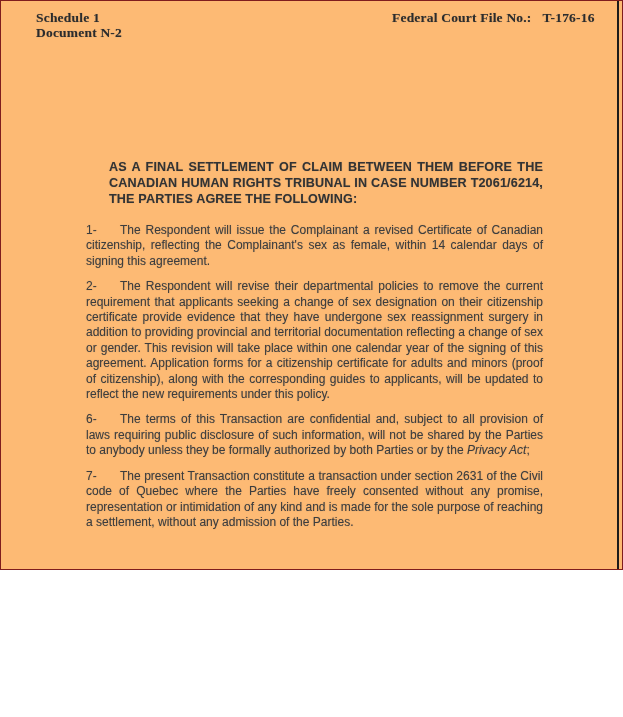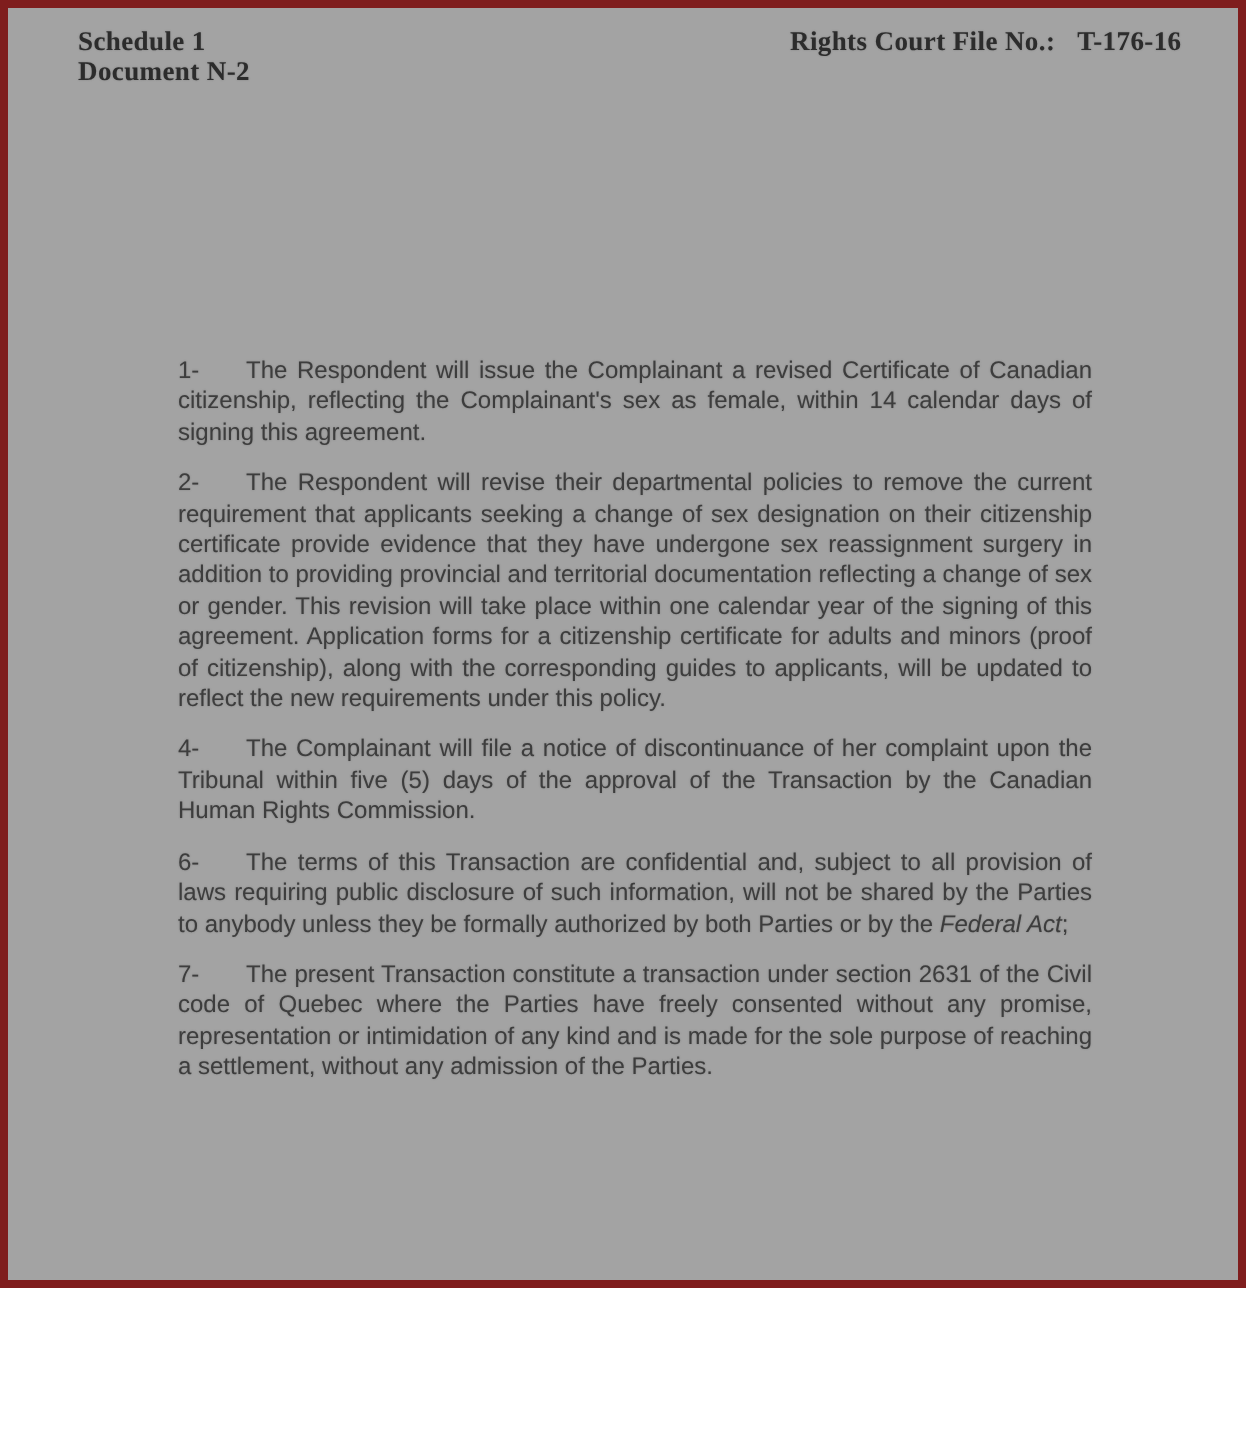--- a/index.html
+++ b/index.html
@@ -3,23 +3,23 @@
 <meta charset="utf-8">
 <style>
   html, body {
     margin: 0;
     padding: 0;
     background: #ffffff;
   }
   .page {
     position: relative;
     width: 623px;
-    height: 644px;
-    background: #a3a3a3;
-    border: 4px solid #7f1d1d;
+    height: 570px;
+    background: #fdba74;
+    border: 1px solid #7f1d1d;
     box-sizing: border-box;
     overflow: hidden;
     font-family: "Liberation Sans", sans-serif;
     color: #3b3b3b;
   }
   
   .page * {
     text-shadow: 0 0 1px rgba(90,90,90,0.45);
   }
   .header-left {
@@ -102,35 +102,35 @@
 <body>
 
 <div class="page">
 
   <div class="header-left">
     <div>Schedule 1</div>
     <div>Document N-2</div>
   </div>
 
   <div class="header-right">
-    <span>Rights Court File No.:</span><span class="file-no-value">T-176-16</span>
+    <span>Federal Court File No.:</span><span class="file-no-value">T-176-16</span>
   </div>
 
   <div class="body-col">
 
+    <p class="doc-title">AS A FINAL SETTLEMENT OF CLAIM BETWEEN THEM BEFORE THE CANADIAN HUMAN RIGHTS TRIBUNAL IN CASE NUMBER T2061/6214, THE PARTIES AGREE THE FOLLOWING:</p>
 
     <p class="para first"><span class="pnum">1-</span><span>The Respondent will issue the Complainant a revised Certificate of Canadian citizenship, reflecting the Complainant's sex as female, within 14 calendar days of signing this agreement.</span></p>
 
     <p class="para"><span class="pnum">2-</span><span>The Respondent will revise their departmental policies to remove the current requirement that applicants seeking a change of sex designation on their citizenship certificate provide evidence that they have undergone sex reassignment surgery in addition to providing provincial and territorial documentation reflecting a change of sex or gender. This revision will take place within one calendar year of the signing of this agreement. Application forms for a citizenship certificate for adults and minors (proof of citizenship), along with the corresponding guides to applicants, will be updated to reflect the new requirements under this policy.</span></p>
 
 
-    <p class="para"><span class="pnum">4-</span><span>The Complainant will file a notice of discontinuance of her complaint upon the Tribunal within five (5) days of the approval of the Transaction by the Canadian Human Rights Commission.</span></p>
 
 
-    <p class="para"><span class="pnum">6-</span><span>The terms of this Transaction are confidential and, subject to all provision of laws requiring public disclosure of such information, will not be shared by the Parties to anybody unless they be formally authorized by both Parties or by the </span><em>Federal Act</em><span>;</span></p>
+    <p class="para"><span class="pnum">6-</span><span>The terms of this Transaction are confidential and, subject to all provision of laws requiring public disclosure of such information, will not be shared by the Parties to anybody unless they be formally authorized by both Parties or by the </span><em>Privacy Act</em><span>;</span></p>
 
     <p class="para"><span class="pnum">7-</span><span>The present Transaction constitute a transaction under section 2631 of the Civil code of Quebec where the Parties have freely consented without any promise, representation or intimidation of any kind and is made for the sole purpose of reaching a settlement, without any admission of the Parties.</span></p>
 
   </div>
 
   <div class="scan-edge-right"></div>
   <div class="scan-edge-bottom"></div>
 
 </div>
 

